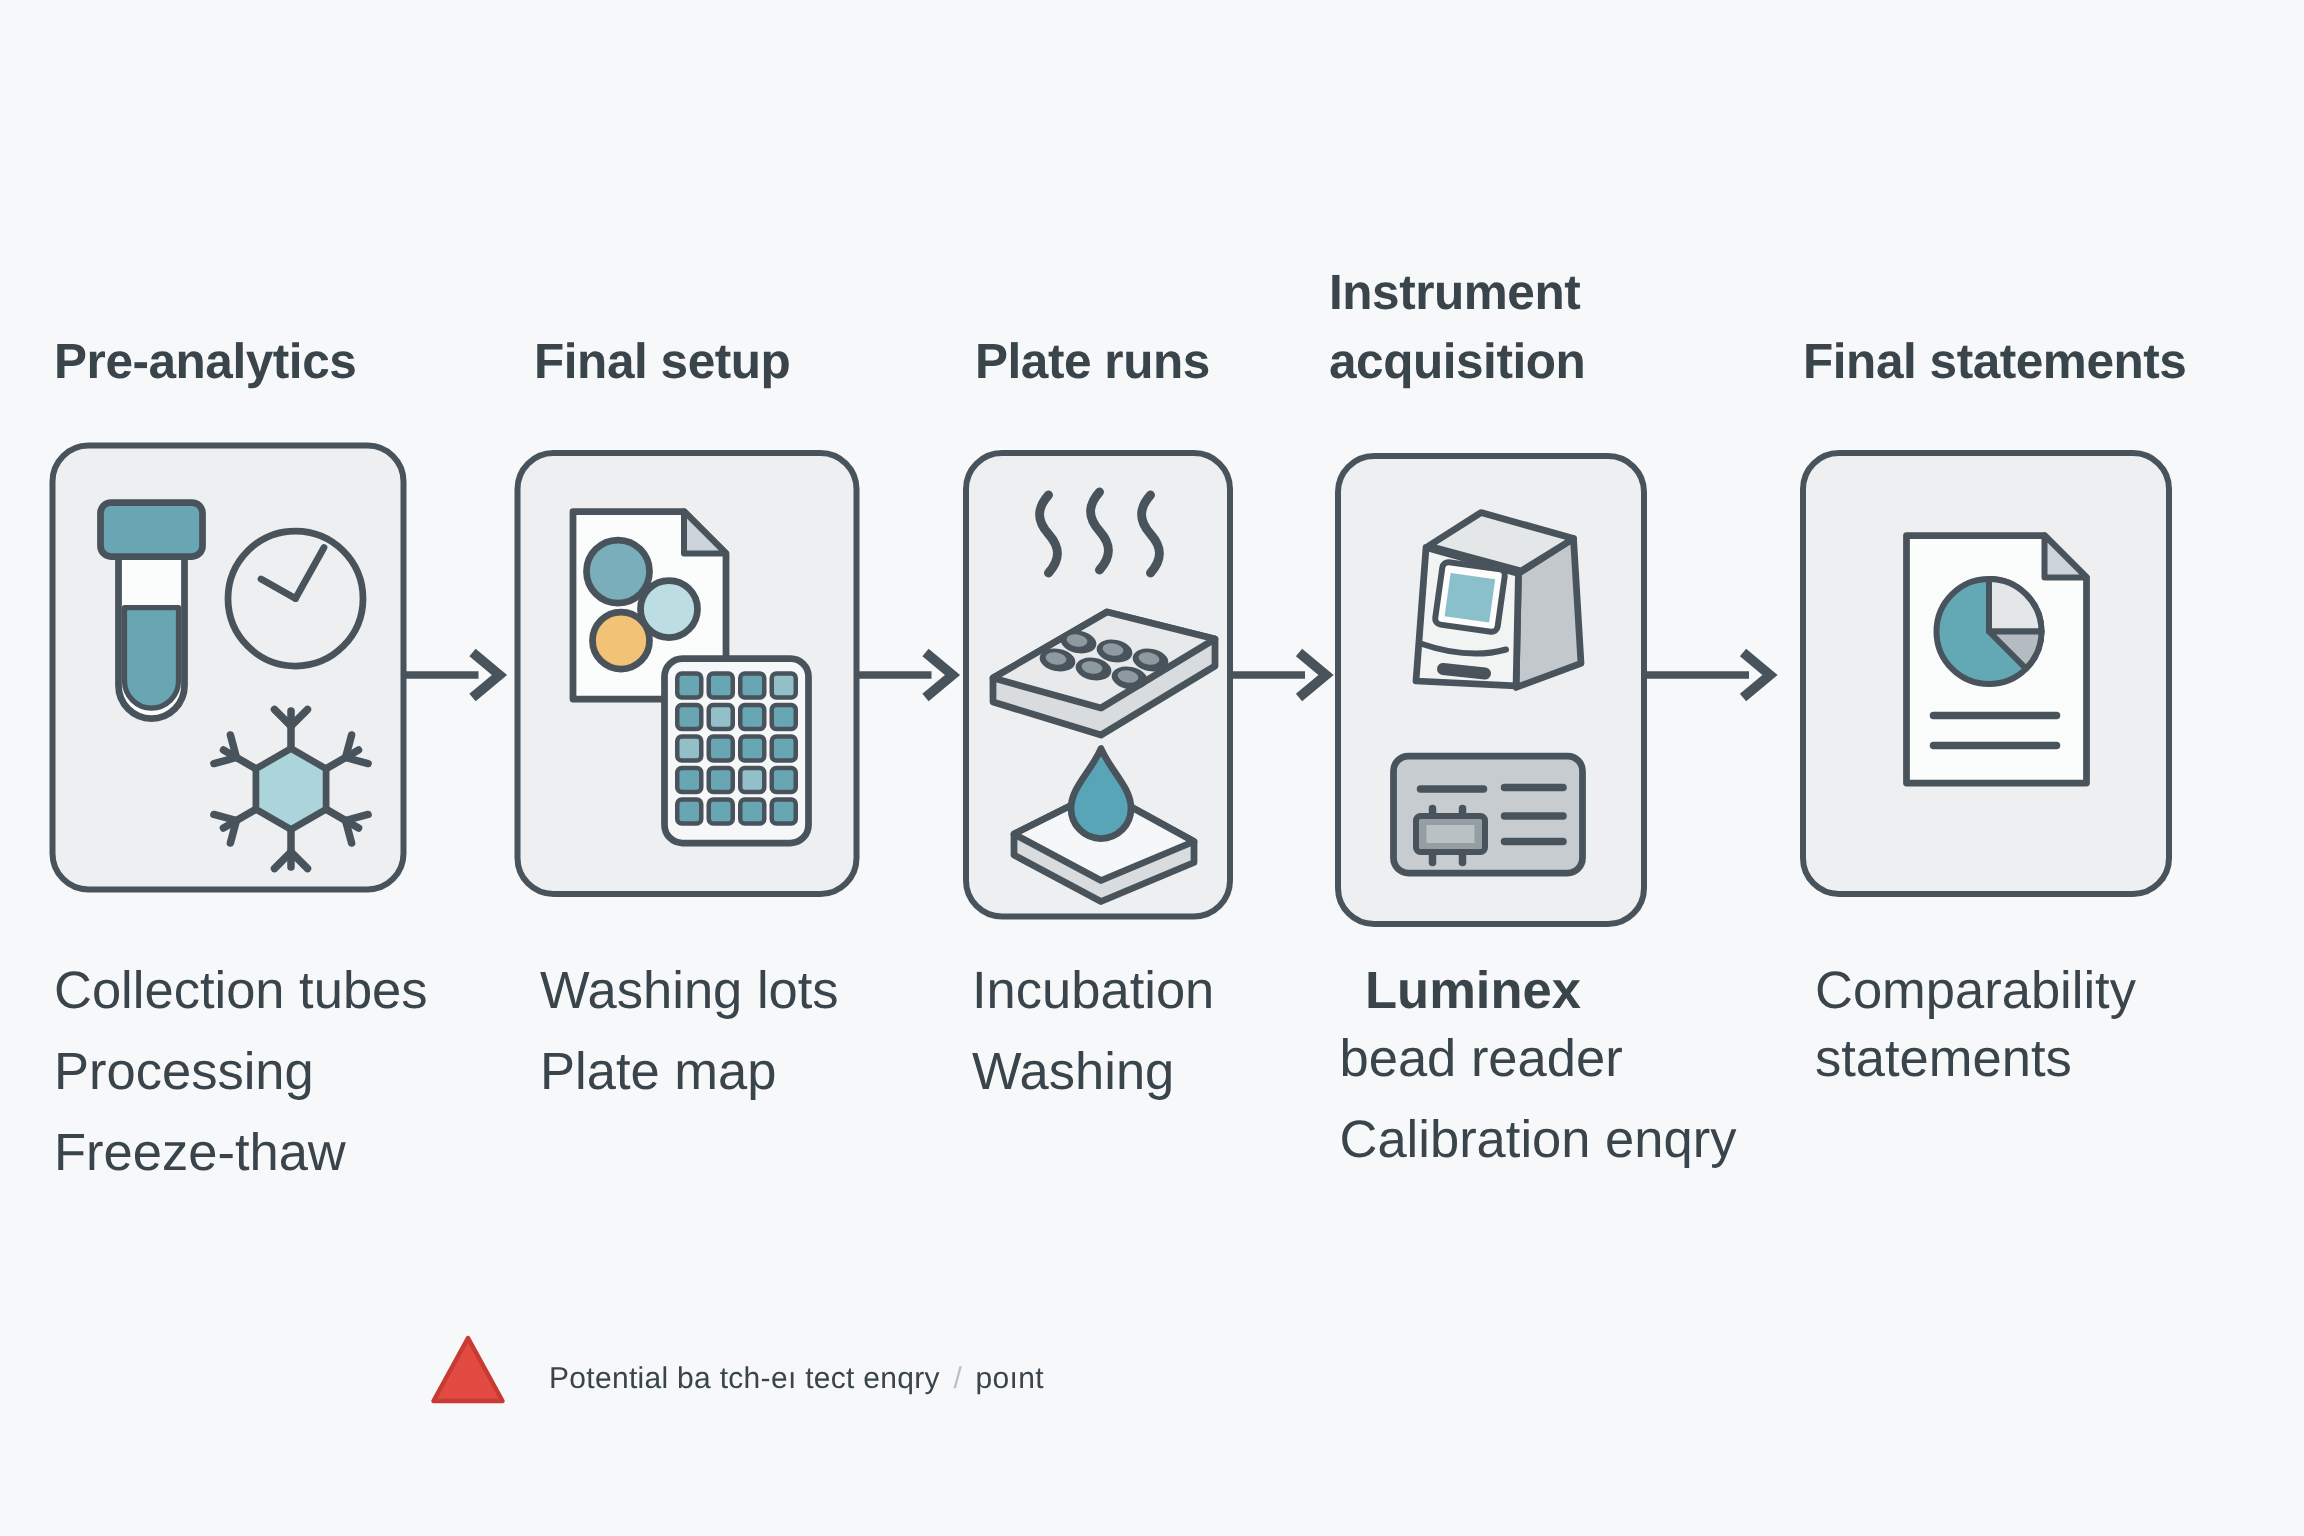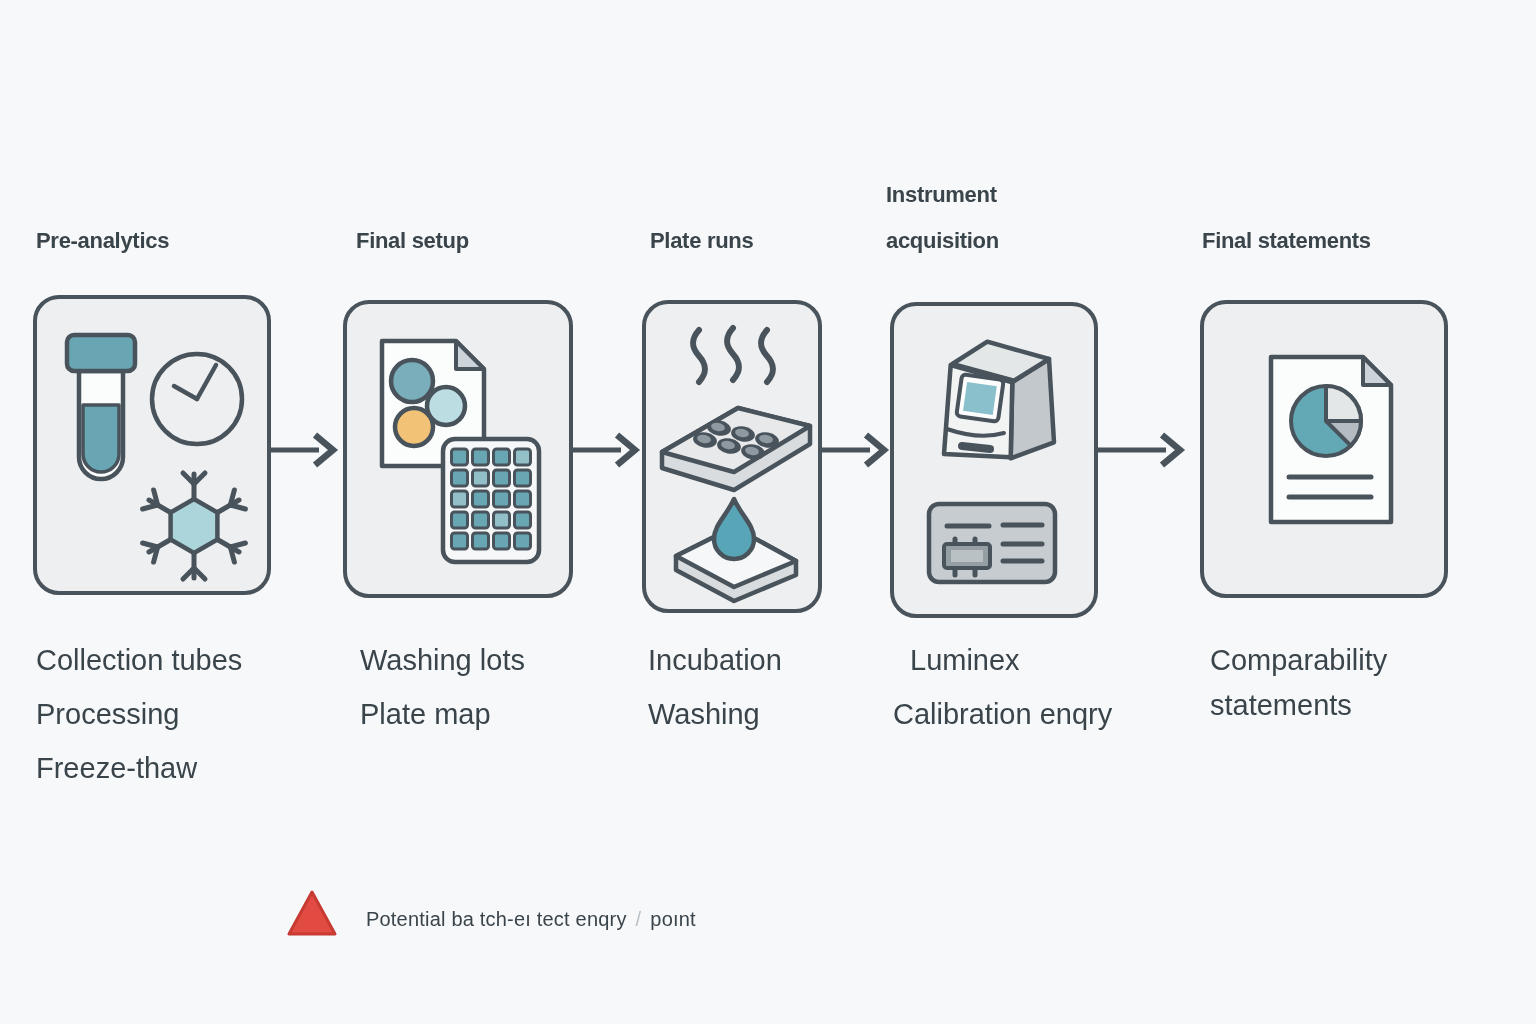--- a/index.html
+++ b/index.html
@@ -1,33 +1,33 @@
 <!DOCTYPE html>
 <html><head>
 <meta charset="utf-8">
 <style>
   html,body{margin:0;padding:0;background:#f7f8f9;}
   .canvas{
     position:relative;width:1536px;height:1024px;background:#f7f8f9;
     font-family:"Liberation Sans", sans-serif;color:#3a444b;overflow:hidden;
   }
   .stage-title{
-    position:absolute;font-size:22px;font-weight:600;line-height:46px;
+    position:absolute;font-size:33px;font-weight:600;line-height:46px;
     letter-spacing:-0.3px;color:#3a444b;white-space:nowrap;
   }
   .stage-title span{display:block;}
   .card{
     position:absolute;background:#edeff1;border:4px solid #49535b;
     border-radius:26px;box-sizing:border-box;
   }
   .card svg{position:absolute;overflow:visible;}
-  .labels{position:absolute;font-size:29px;line-height:45px;color:#3a444b;white-space:nowrap;}
+  .labels{position:absolute;font-size:35px;line-height:45px;color:#3a444b;white-space:nowrap;}
   .label-item{margin-bottom:9px;}
   .label-line{display:block;}
-  .indent-1{padding-left:17px;}
+  .indent-1{padding-left:17px;font-weight:bold;}
   .arrow{position:absolute;}
   .legend{position:absolute;left:286px;top:888px;display:flex;align-items:center;}
   .legend-text{margin-left:28px;font-size:20px;color:#3a444b;letter-spacing:0.2px;padding-top:12px;}
   .legend-sep{color:#b9c0c6;margin:0 9px;}
 </style>
 </head>
 <body>
 
 <div class="canvas">
 
@@ -244,20 +244,21 @@
         <line x1="48" y1="66" x2="48" y2="73"></line>
       </g>
       <rect x="17" y="42" width="46" height="24" rx="3" fill="#959ea3" stroke="#49535b" stroke-width="4"></rect>
       <rect x="24" y="48" width="32" height="12" fill="#b9c1c5"></rect>
     </svg>
   </div>
 
   <div class="labels" style="left:893px;top:638px">
     <div class="label-item">
       <span class="label-line indent-1">Luminex</span>
+      <span class="label-line">bead reader</span>
     </div>
     <div class="label-item">
         <span class="label-line">Calibration enqry</span>
       </div>
   </div>
 
   <svg class="arrow" style="left:1094px;top:428px" width="96" height="44">
     <line x1="1" y1="22" x2="72" y2="22" stroke="#49535b" stroke-width="5"></line>
     <polyline points="68,7 86,22 68,37" fill="none" stroke="#49535b" stroke-width="6.5" stroke-linejoin="miter"></polyline>
   </svg>

